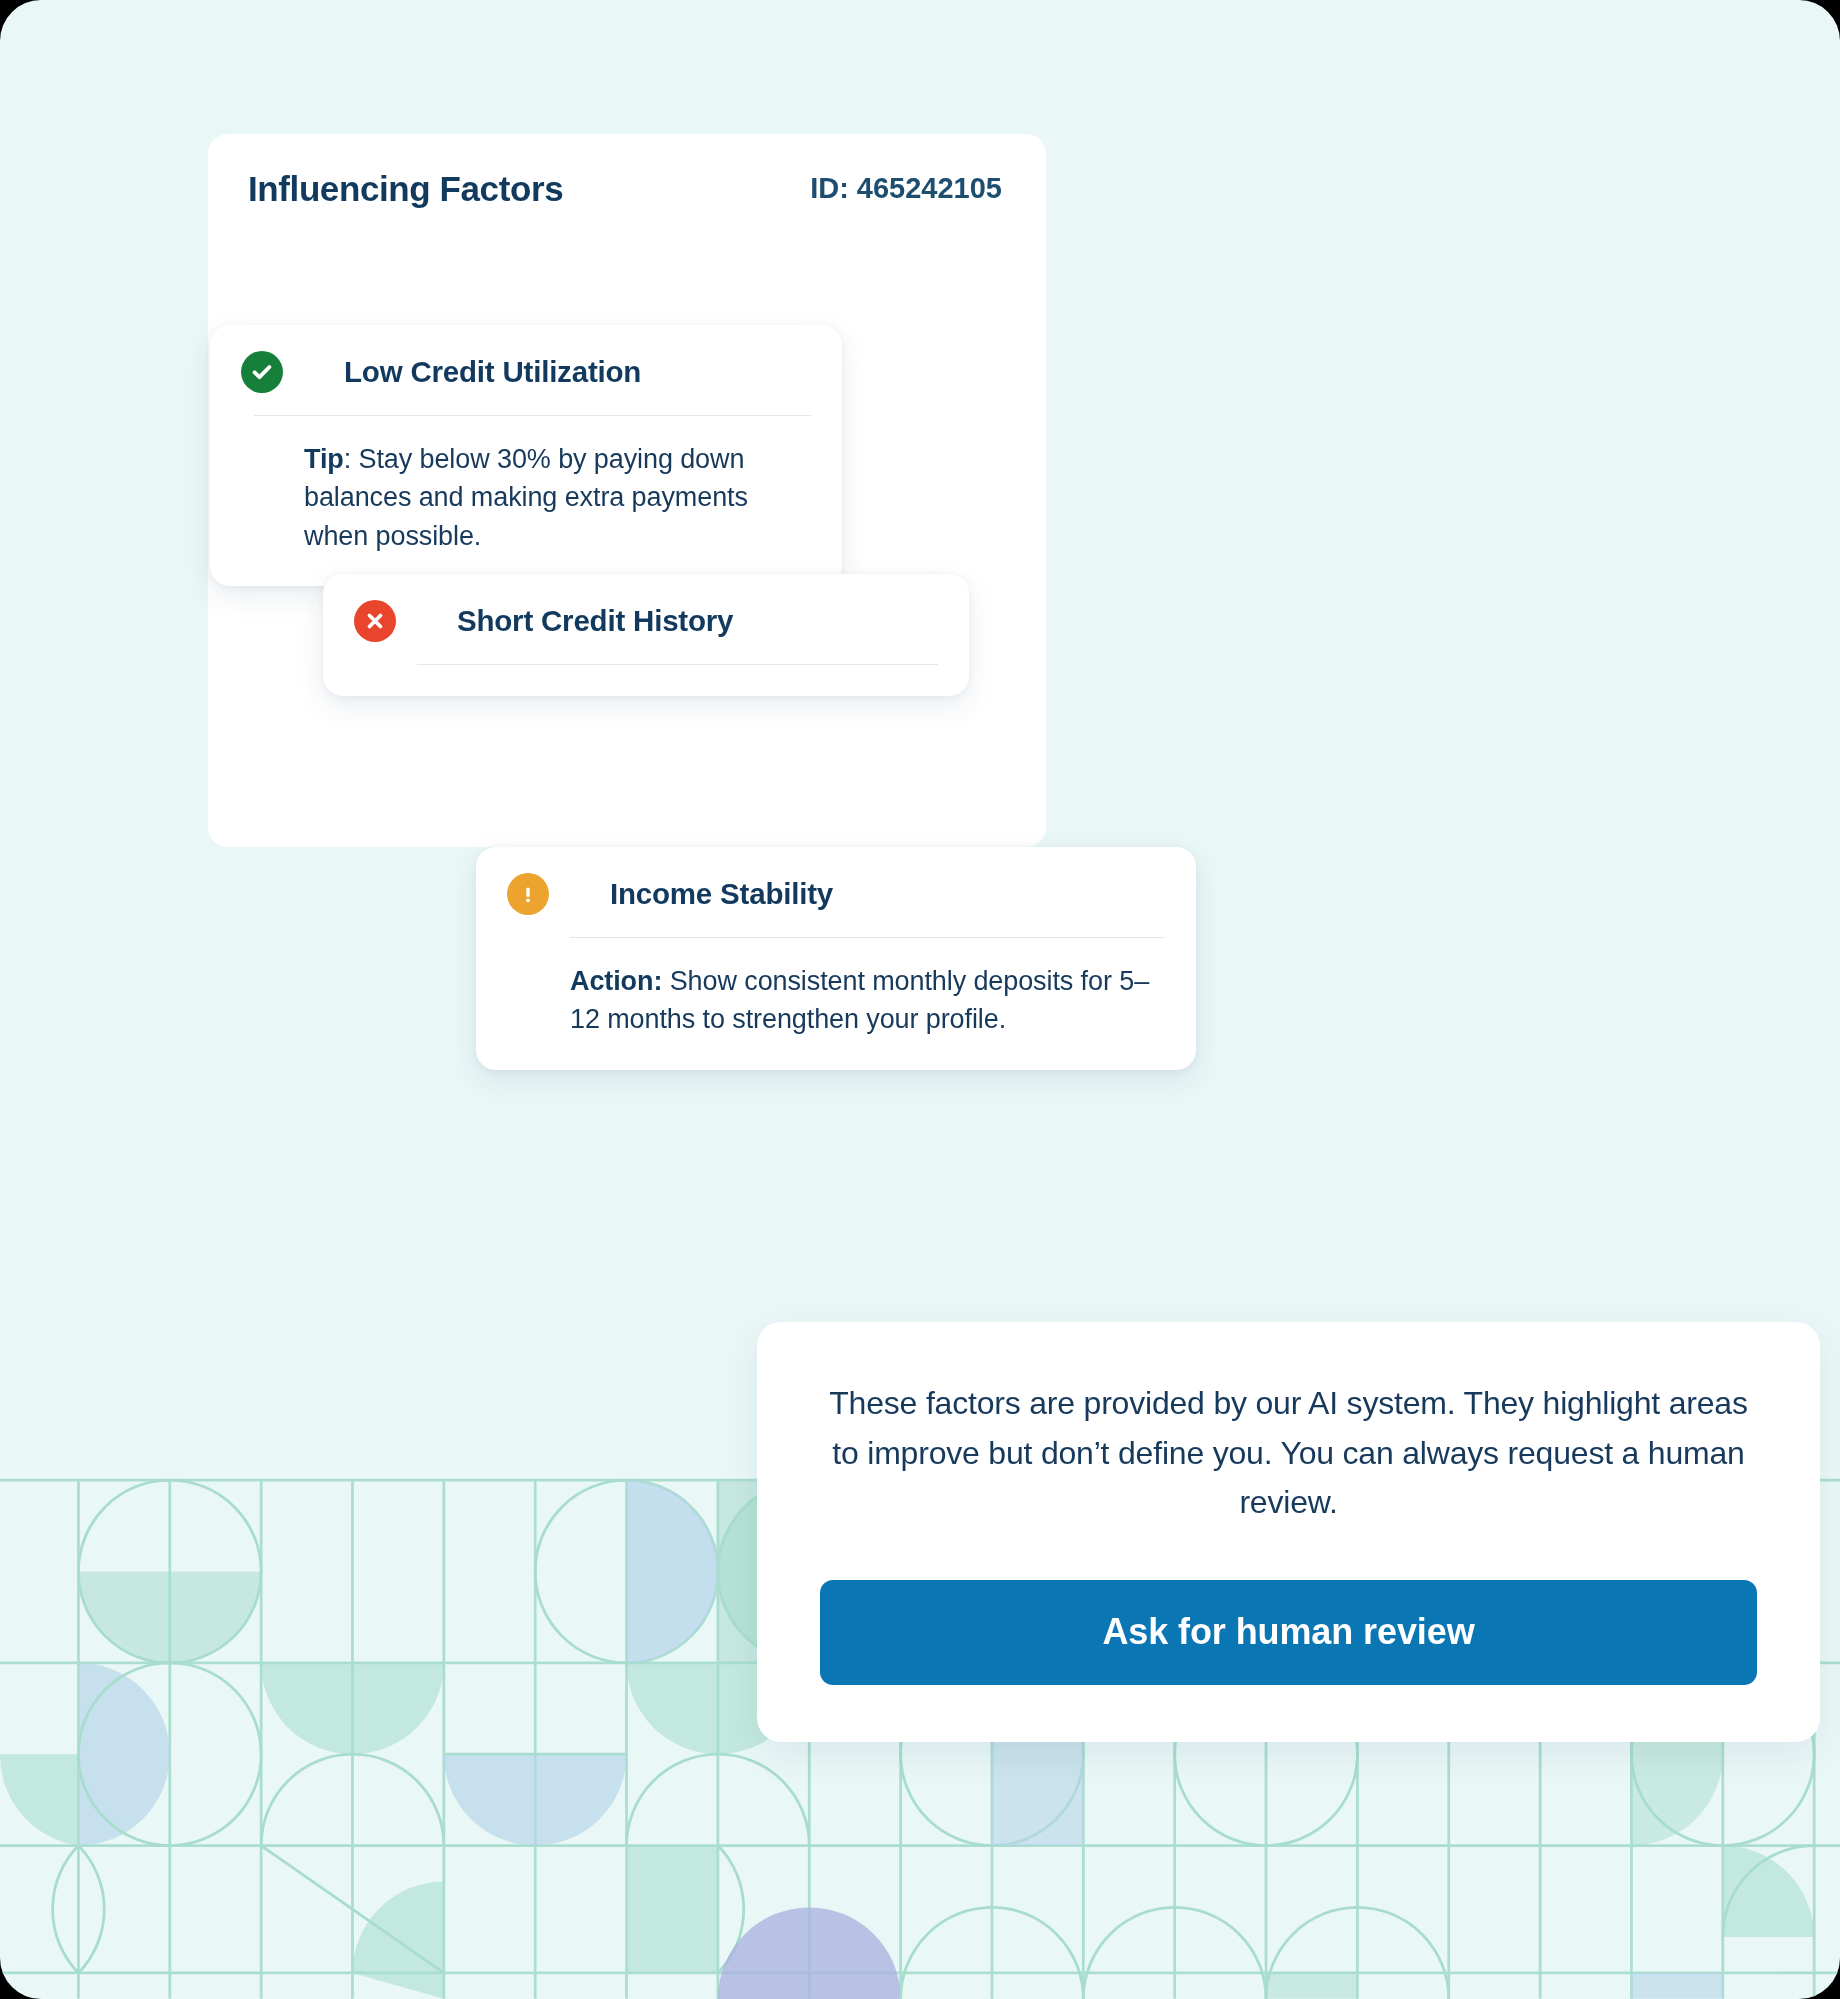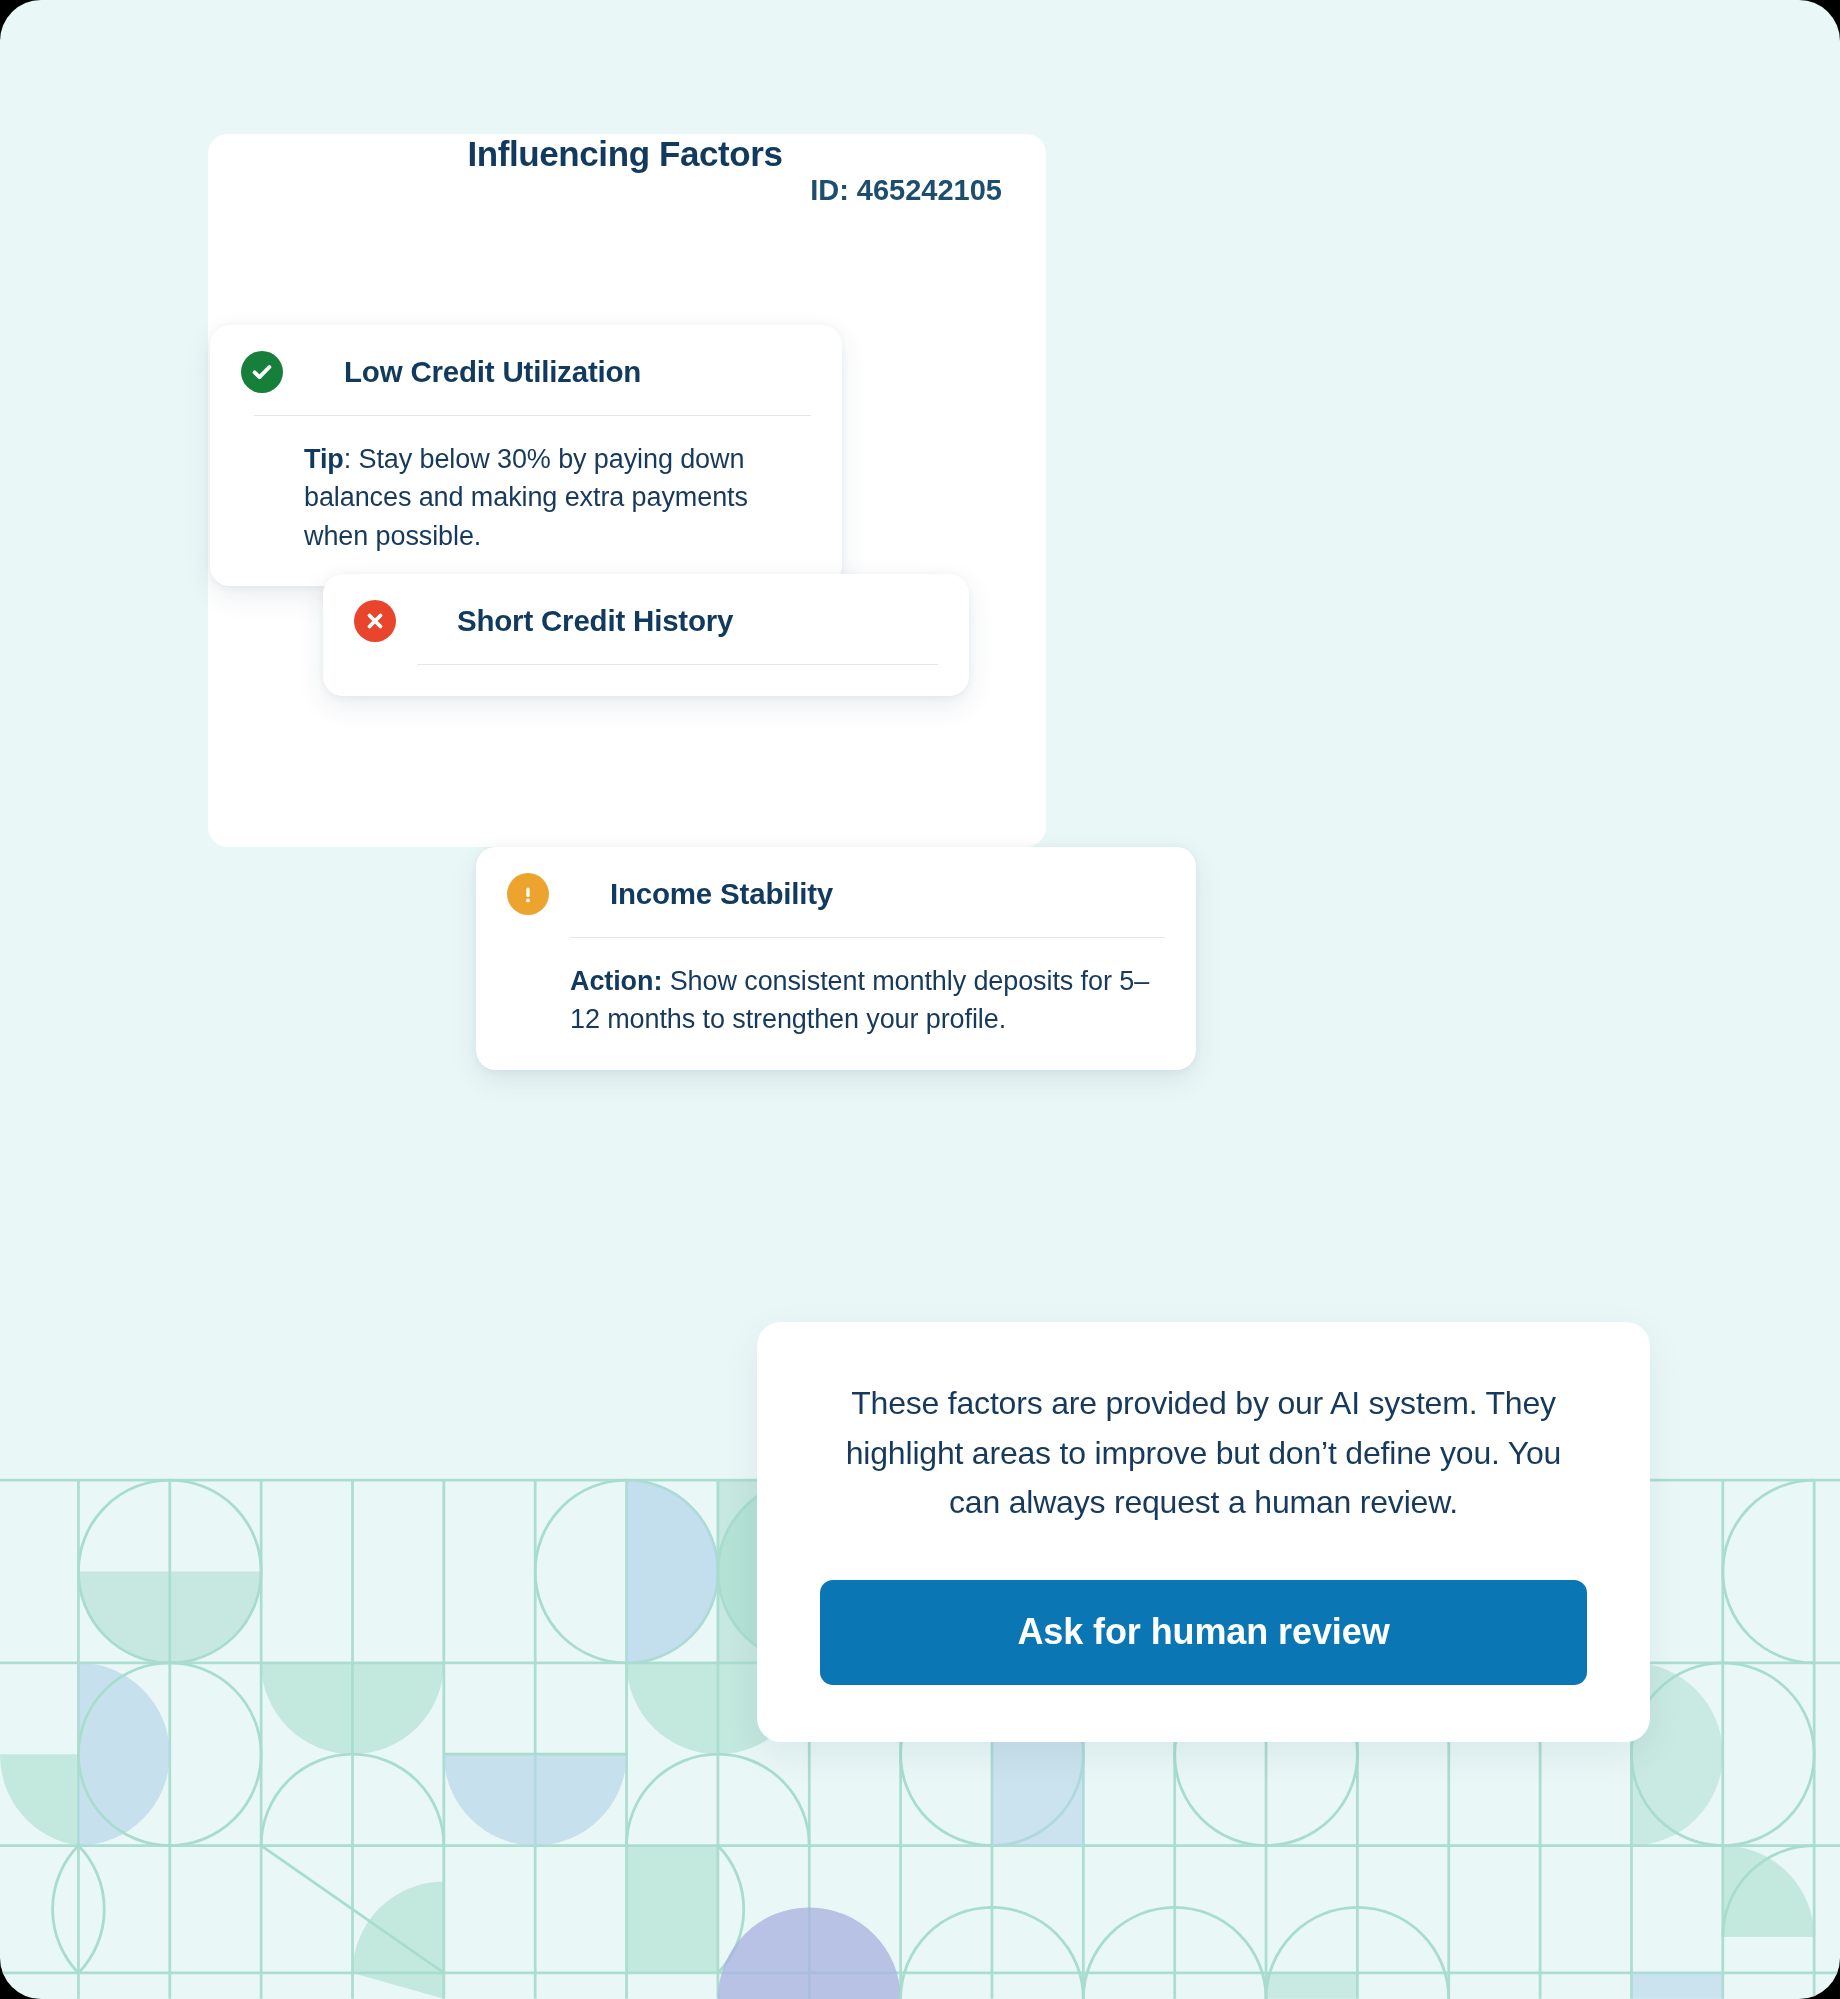--- a/index.html
+++ b/index.html
@@ -47,21 +47,20 @@
   }
 
   .panel-head {
     position: absolute;
     left: 0; top: 0;
     width: 838px;
     height: 109px;
     display: flex;
     align-items: center;
     padding: 0 44px 0 40px;
-    flex-direction: column;
   }
 
   .panel-title {
     font-size: 35px;
     font-weight: 700;
     color: #113a5e;
     letter-spacing: -0.4px;
     white-space: nowrap;
   }
 
@@ -136,21 +135,21 @@
   .factor-body b {
     font-weight: 700;
     color: #113a5e;
   }
 
   
   .review-card {
     position: absolute;
     left: 757px;
     top: 1322px;
-    width: 893px;
+    width: 1063px;
     background: #ffffff;
     border-radius: 24px;
     box-shadow: 0 13px 37px rgba(17,58,94,0.08);
     padding: 57px 63px 57px 63px;
   }
 
   .review-text {
     font-size: 32px;
     line-height: 1.55;
     color: #17395c;

